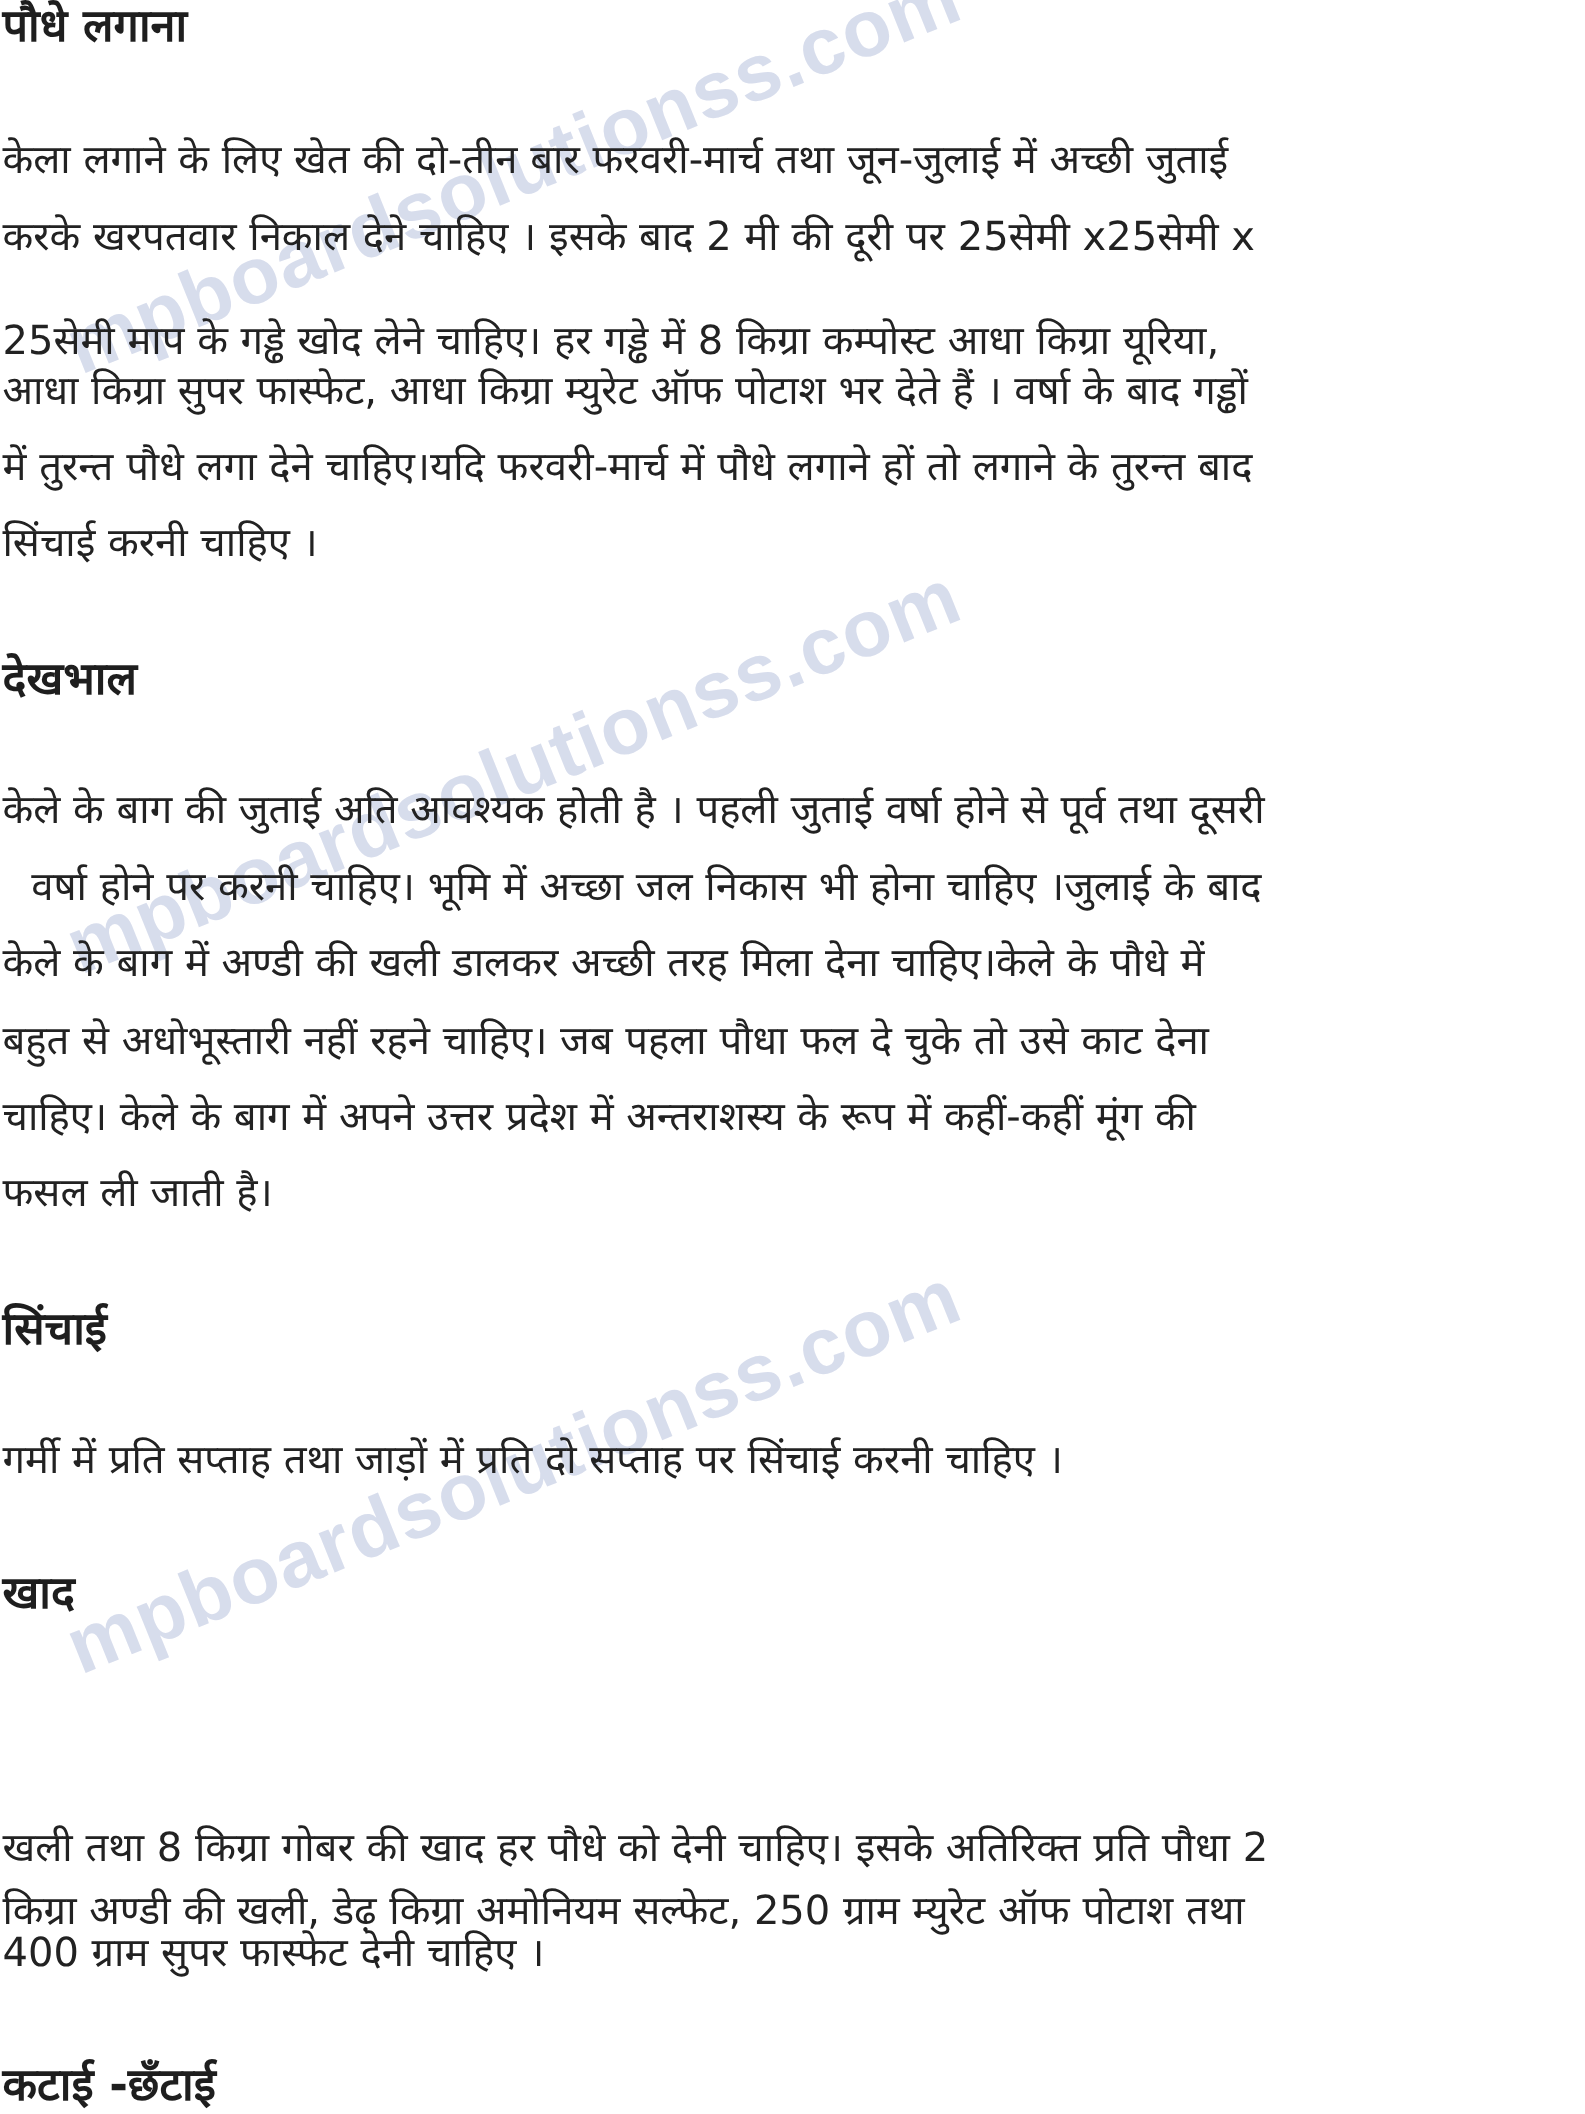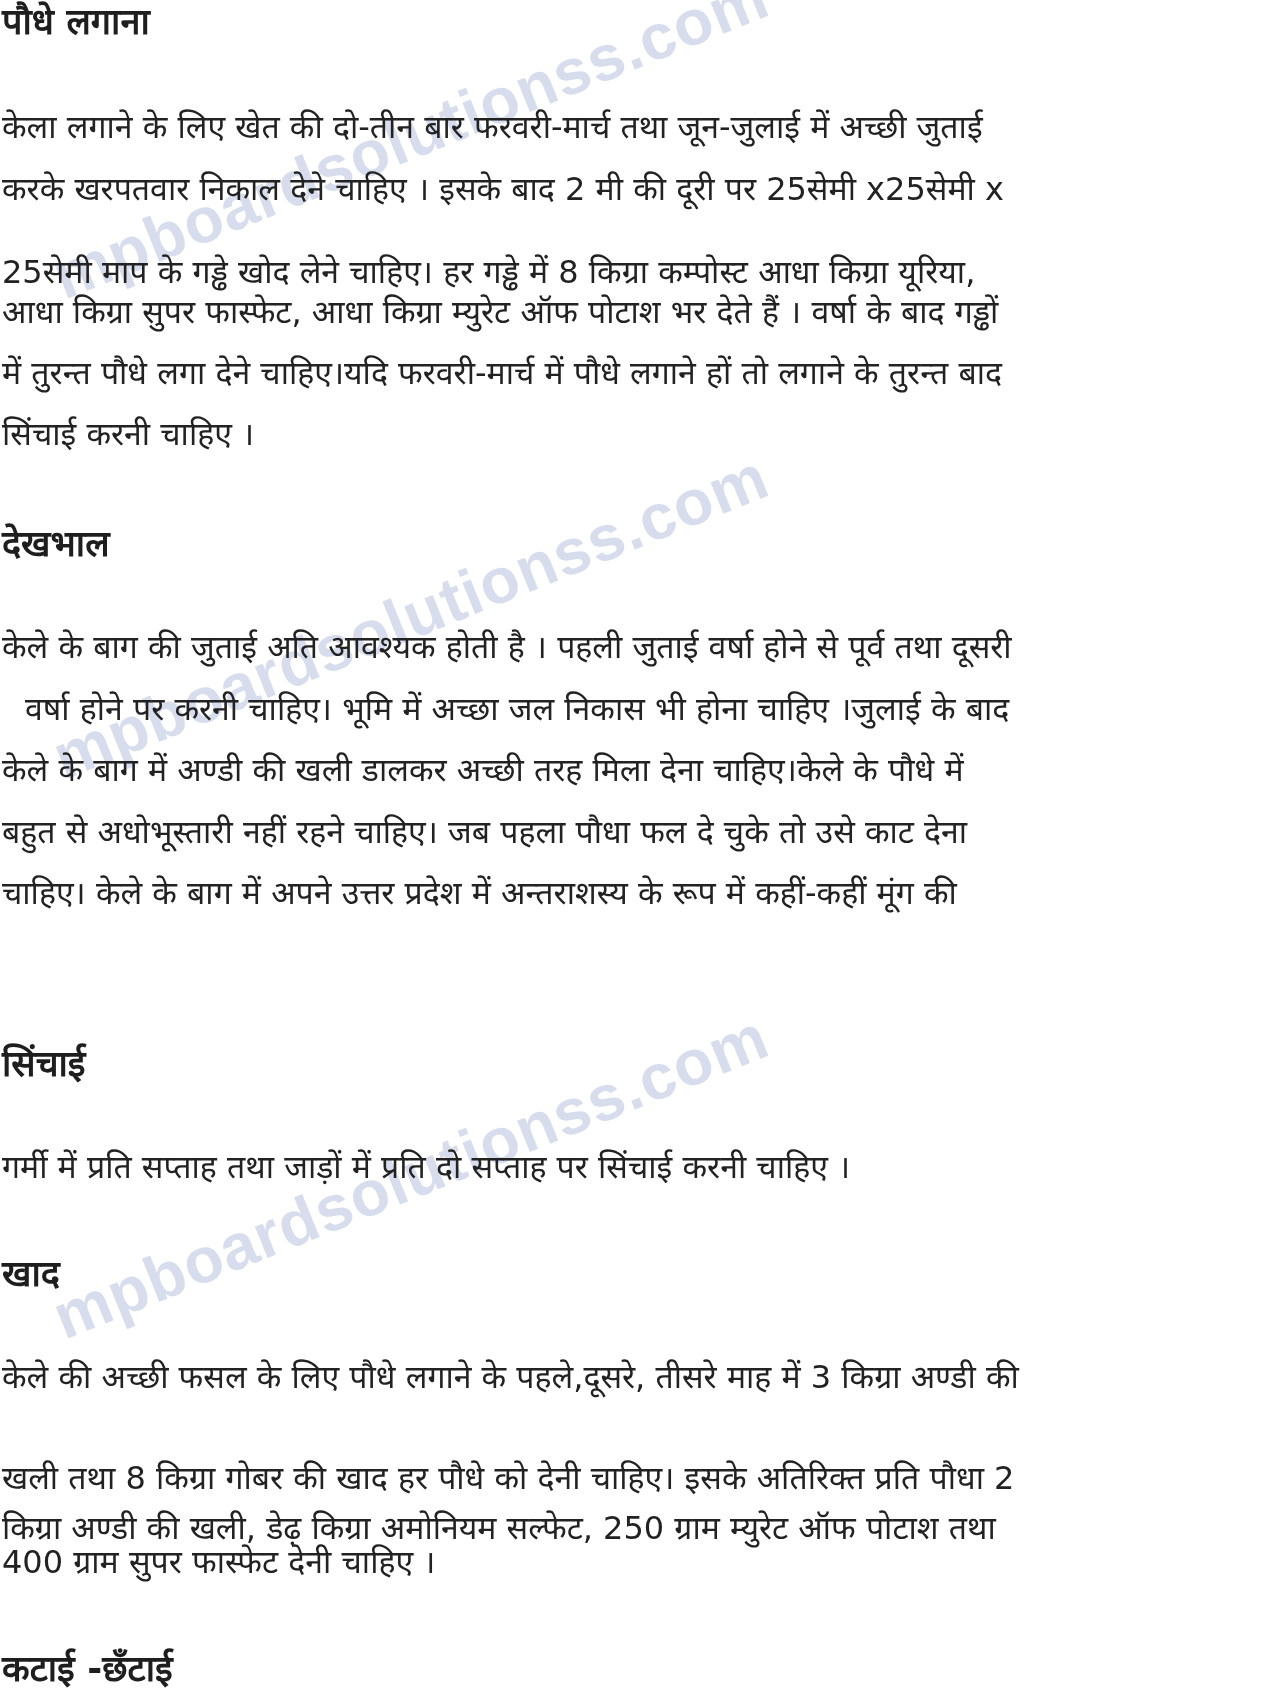--- a/index.html
+++ b/index.html
@@ -71,25 +71,25 @@
   <p class="line" style="top:290px;"> आधा किग्रा सुपर फास्फेट, आधा किग्रा म्युरेट ऑफ पोटाश भर देते हैं । वर्षा के बाद गड्ढों</p>
   <p class="line" style="top:351px;">में तुरन्त पौधे लगा देने चाहिए।यदि फरवरी-मार्च में पौधे लगाने हों तो लगाने के तुरन्त बाद</p>
   <p class="line" style="top:412px;">सिंचाई करनी चाहिए ।</p>
 
   <h2 class="section-heading" style="top:522px;">देखभाल</h2>
   <p class="line" style="top:625px;">केले के बाग की जुताई अति आवश्यक होती है । पहली जुताई वर्षा होने से पूर्व तथा दूसरी</p>
   <p class="line" style="top:687px;margin-left:23px;">वर्षा होने पर करनी चाहिए। भूमि में अच्छा जल निकास भी होना चाहिए ।जुलाई के बाद</p>
   <p class="line" style="top:748px;">केले के बाग में अण्डी की खली डालकर अच्छी तरह मिला देना चाहिए।केले के पौधे में</p>
   <p class="line" style="top:810px;">बहुत से अधोभूस्तारी नहीं रहने चाहिए। जब पहला पौधा फल दे चुके तो उसे काट देना</p>
   <p class="line" style="top:871px;">चाहिए। केले के बाग में अपने उत्तर प्रदेश में अन्तराशस्य के रूप में कहीं-कहीं मूंग की</p>
+  <p class="line" style="top:932px;">फसल ली जाती है।</p>
 
   <h2 class="section-heading" style="top:1042px;">सिंचाई</h2>
   <p class="line" style="top:1145px;">गर्मी में प्रति सप्ताह तथा जाड़ों में प्रति दो सप्ताह पर सिंचाई करनी चाहिए ।</p>
 
   <h2 class="section-heading" style="top:1252px;font-family:Liberation Serif, serif;">खाद</h2>
-  <p class="line" style="top:1355px;">केले की अच्छी फसल के लिए पौधे लगाने के पहले,दूसरे, तीसरे माह में 3 किग्रा अण्डी की</p>
   <p class="line" style="top:1456px;">खली तथा 8 किग्रा गोबर की खाद हर पौधे को देनी चाहिए। इसके अतिरिक्त प्रति पौधा 2</p>
   <p class="line" style="top:1478px;margin-top:28px;">किग्रा अण्डी की खली, डेढ़ किग्रा अमोनियम सल्फेट, 250 ग्राम  म्युरेट ऑफ पोटाश  तथा</p>
   <p class="line" style="top:1540px;">400 ग्राम सुपर फास्फेट देनी चाहिए ।</p>
 
   <h2 class="section-heading" style="top:1647px;">कटाई -छँटाई</h2>
 
 </div>
 
 </body></html>

